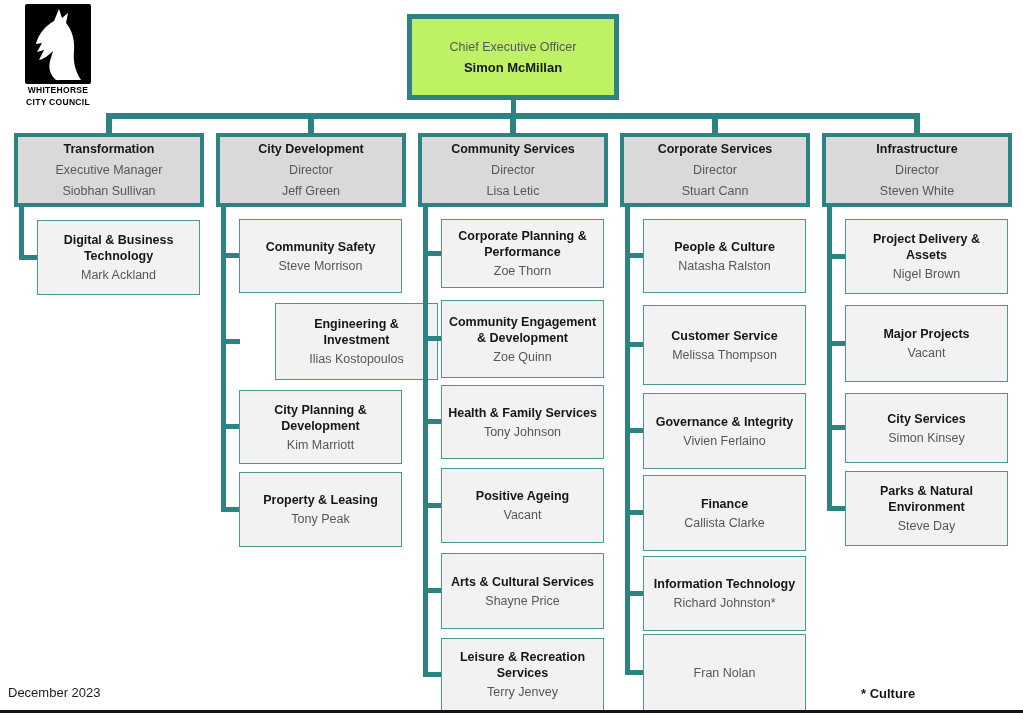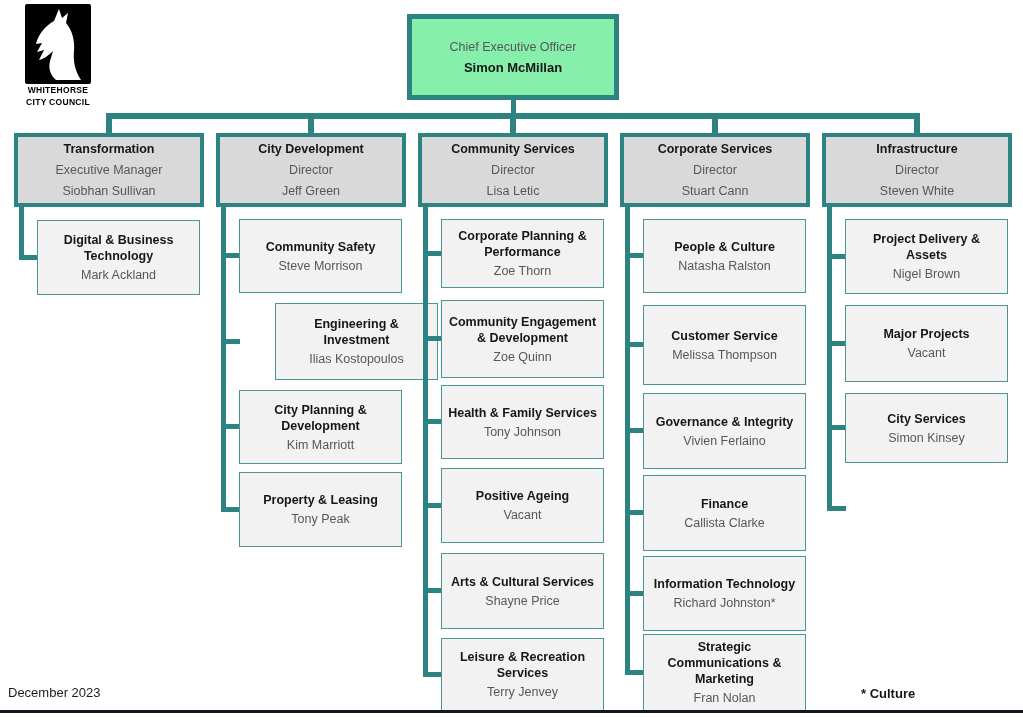--- a/index.html
+++ b/index.html
@@ -14,21 +14,21 @@
   .logo-text { margin-top:2px; font-size:8.5px; font-weight:700; letter-spacing:.3px; color:#000; line-height:1.15; }
   
   .title-box {
     position:absolute; left:100px; top:33px; width:294px; height:33px;
     border:1.5px solid #2C8382; background:#fff; display:flex; align-items:center;
     padding-left:10px; font-size:19px; font-weight:700; color:#121212;
   }
   
   .ceo-box {
     position:absolute; left:407px; top:14px; width:212px; height:86px;
-    background:#86efac; border:5px solid #2C8382;
+    background:#bef264; border:5px solid #2C8382;
     display:flex; flex-direction:column; align-items:center; justify-content:center; gap:6px;
     text-align:center;
   }
   .ceo-role { font-size:12.5px; color:#575757; }
   .ceo-name { font-size:13px; font-weight:700; color:#161616; }
   
   .conn { position:absolute; background:#2C8382; }
   
   .column { position:absolute; top:133px; width:190px; height:580px; }
   .head-box {
@@ -195,21 +195,20 @@
     </div>
     <div class="unit" style="top:342px; height:76px;">
       <div class="unit-title">Finance</div>
       <div class="unit-name">Callista Clarke</div>
     </div>
     <div class="unit" style="top:423px; height:75px;">
       <div class="unit-title">Information Technology</div>
       <div class="unit-name">Richard Johnston*</div>
     </div>
     <div class="unit" style="top:501px; height:77px;">
-      <div class="unit-title">Strategic Communications &amp; Marketing</div>
       <div class="unit-name">Fran Nolan</div>
     </div>
   </div>
 
   <div class="column" style="left:822px;">
     <div class="head-box">
       <div class="head-title">Infrastructure</div>
       <div class="head-role">Director</div>
       <div class="head-name">Steven White</div>
     </div>
@@ -223,19 +222,23 @@
       <div class="unit-name">Nigel Brown</div>
     </div>
     <div class="unit" style="top:172px; height:77px;">
       <div class="unit-title">Major Projects</div>
       <div class="unit-name">Vacant</div>
     </div>
     <div class="unit" style="top:260px; height:70px;">
       <div class="unit-title">City Services</div>
       <div class="unit-name">Simon Kinsey</div>
     </div>
+    <div class="unit" style="top:338px; height:75px;">
+      <div class="unit-title">Parks &amp; Natural Environment</div>
+      <div class="unit-name">Steve Day</div>
+    </div>
   </div>
 
   <div class="date-label">December 2023</div>
   <div class="acting-note">* Culture</div>
   <div class="bottom-rule"></div>
 
 </div>
 
 </body></html>

